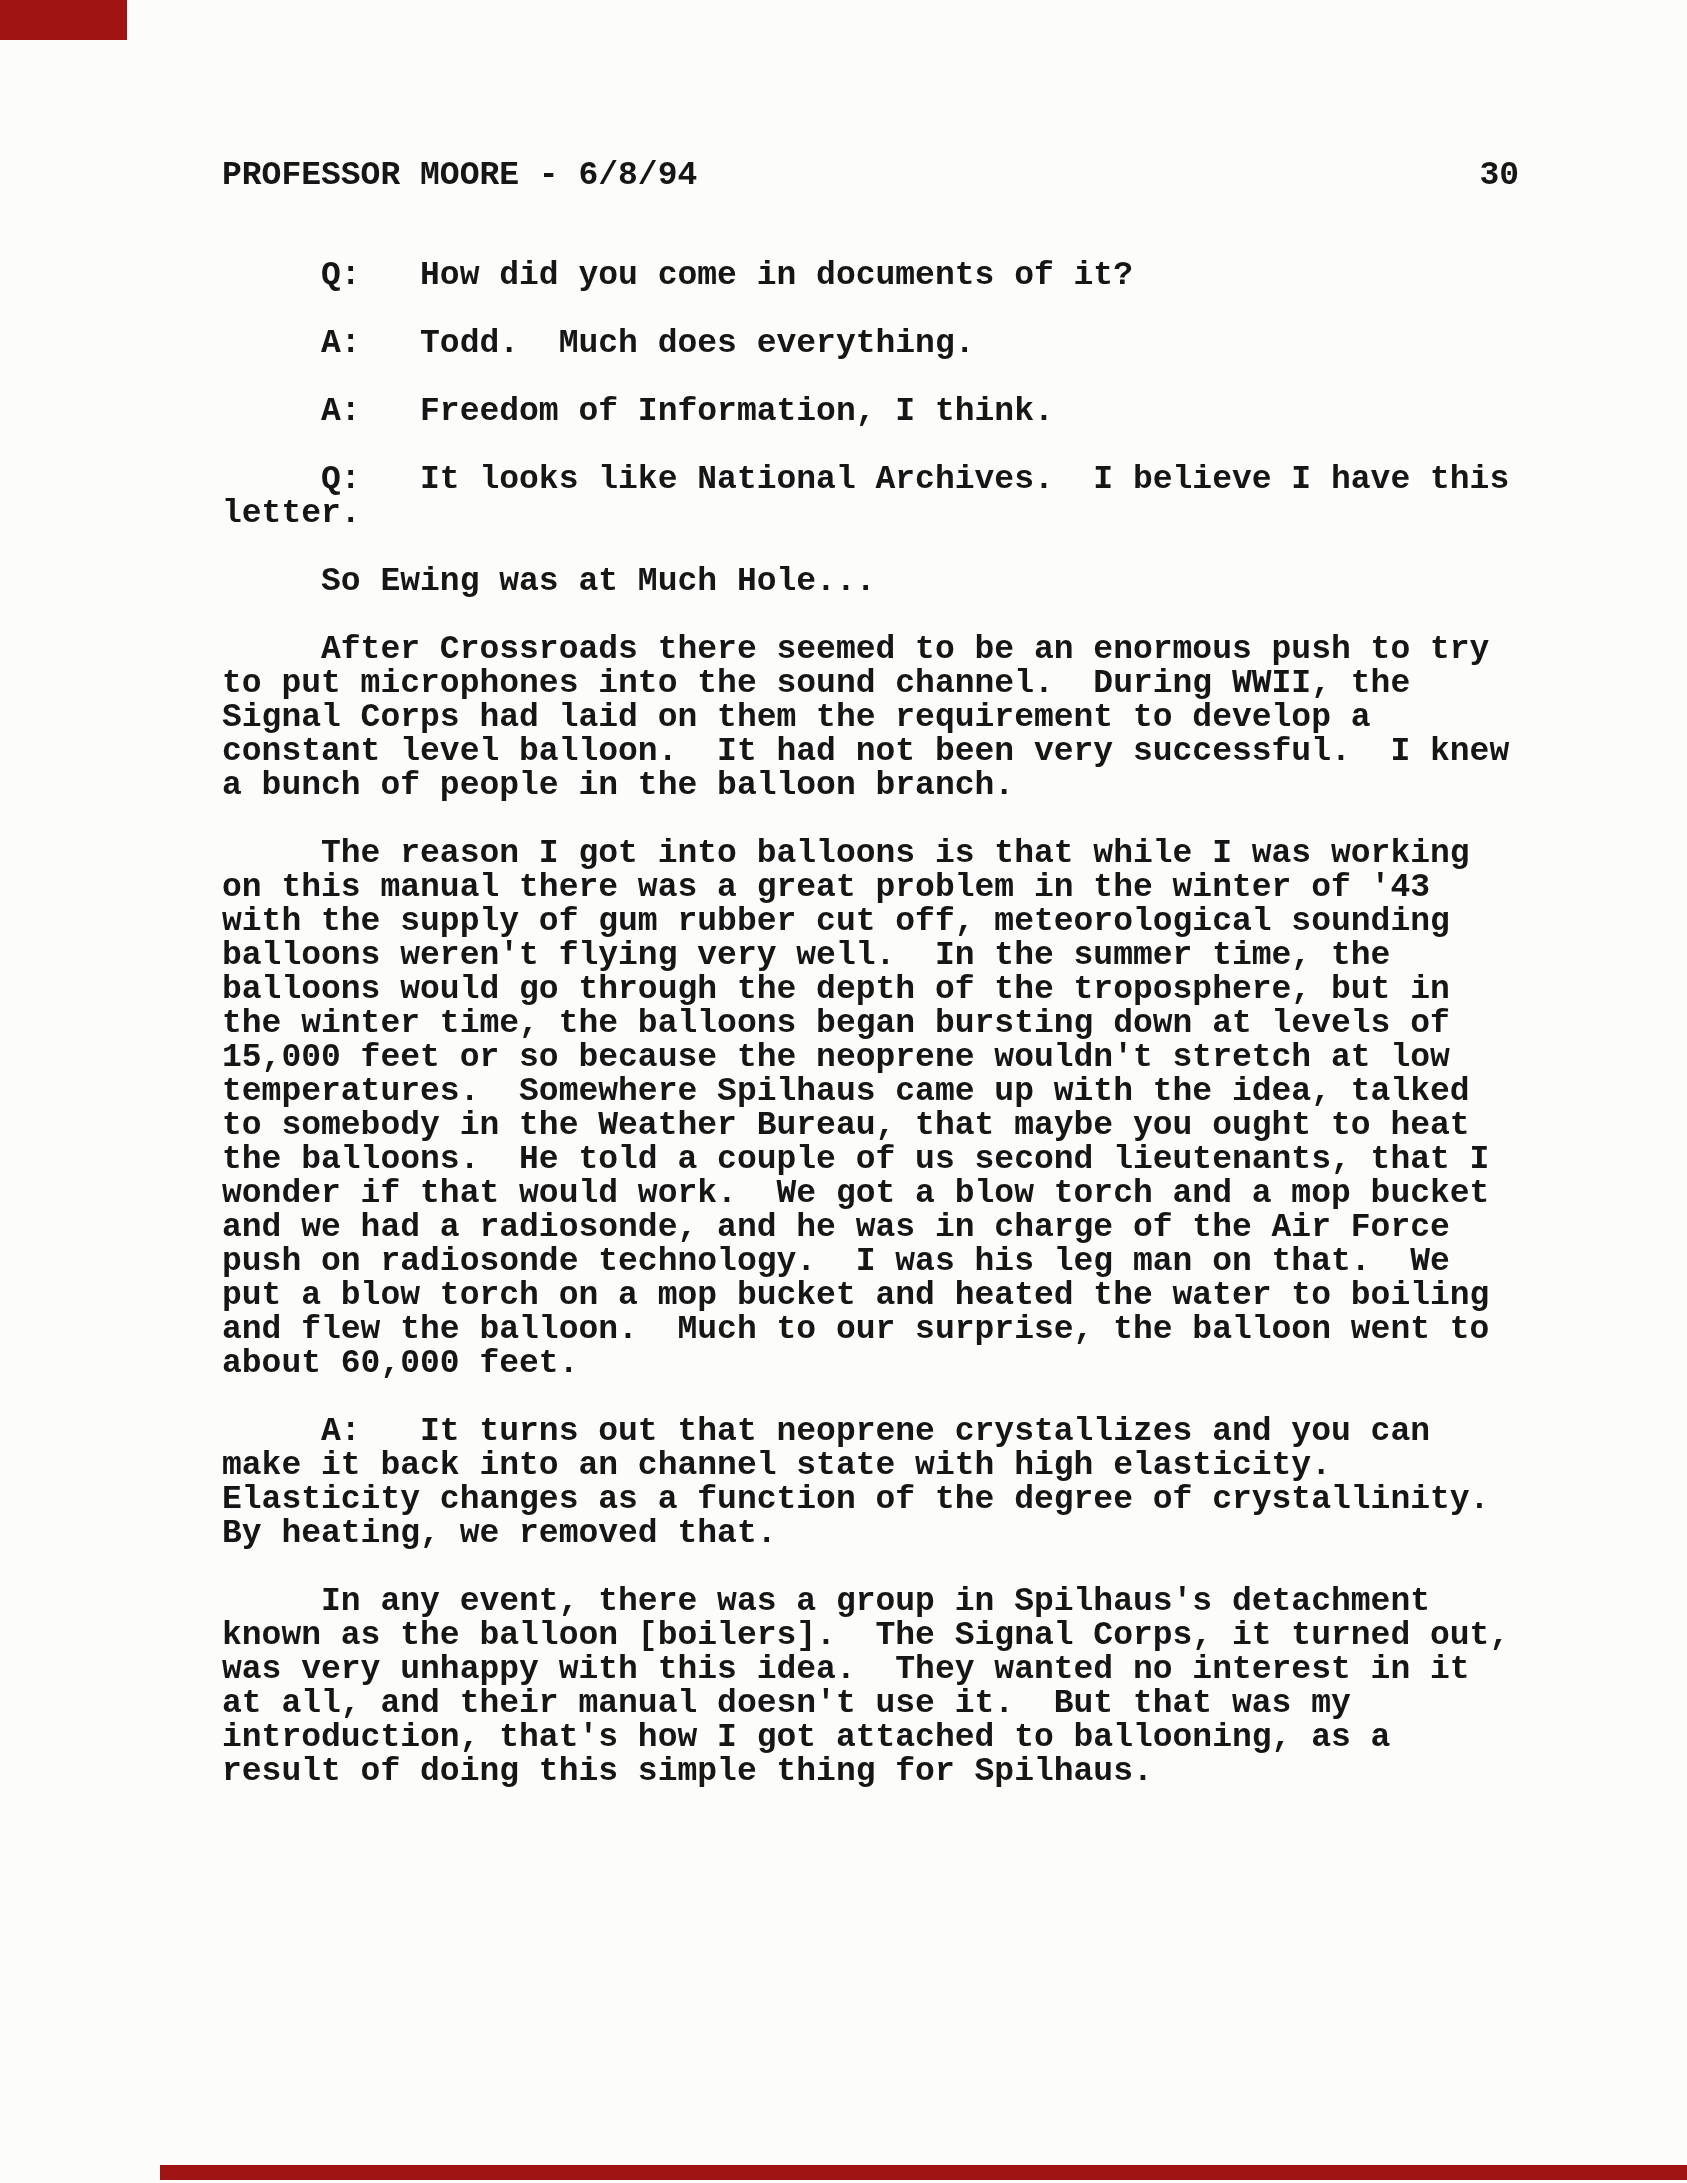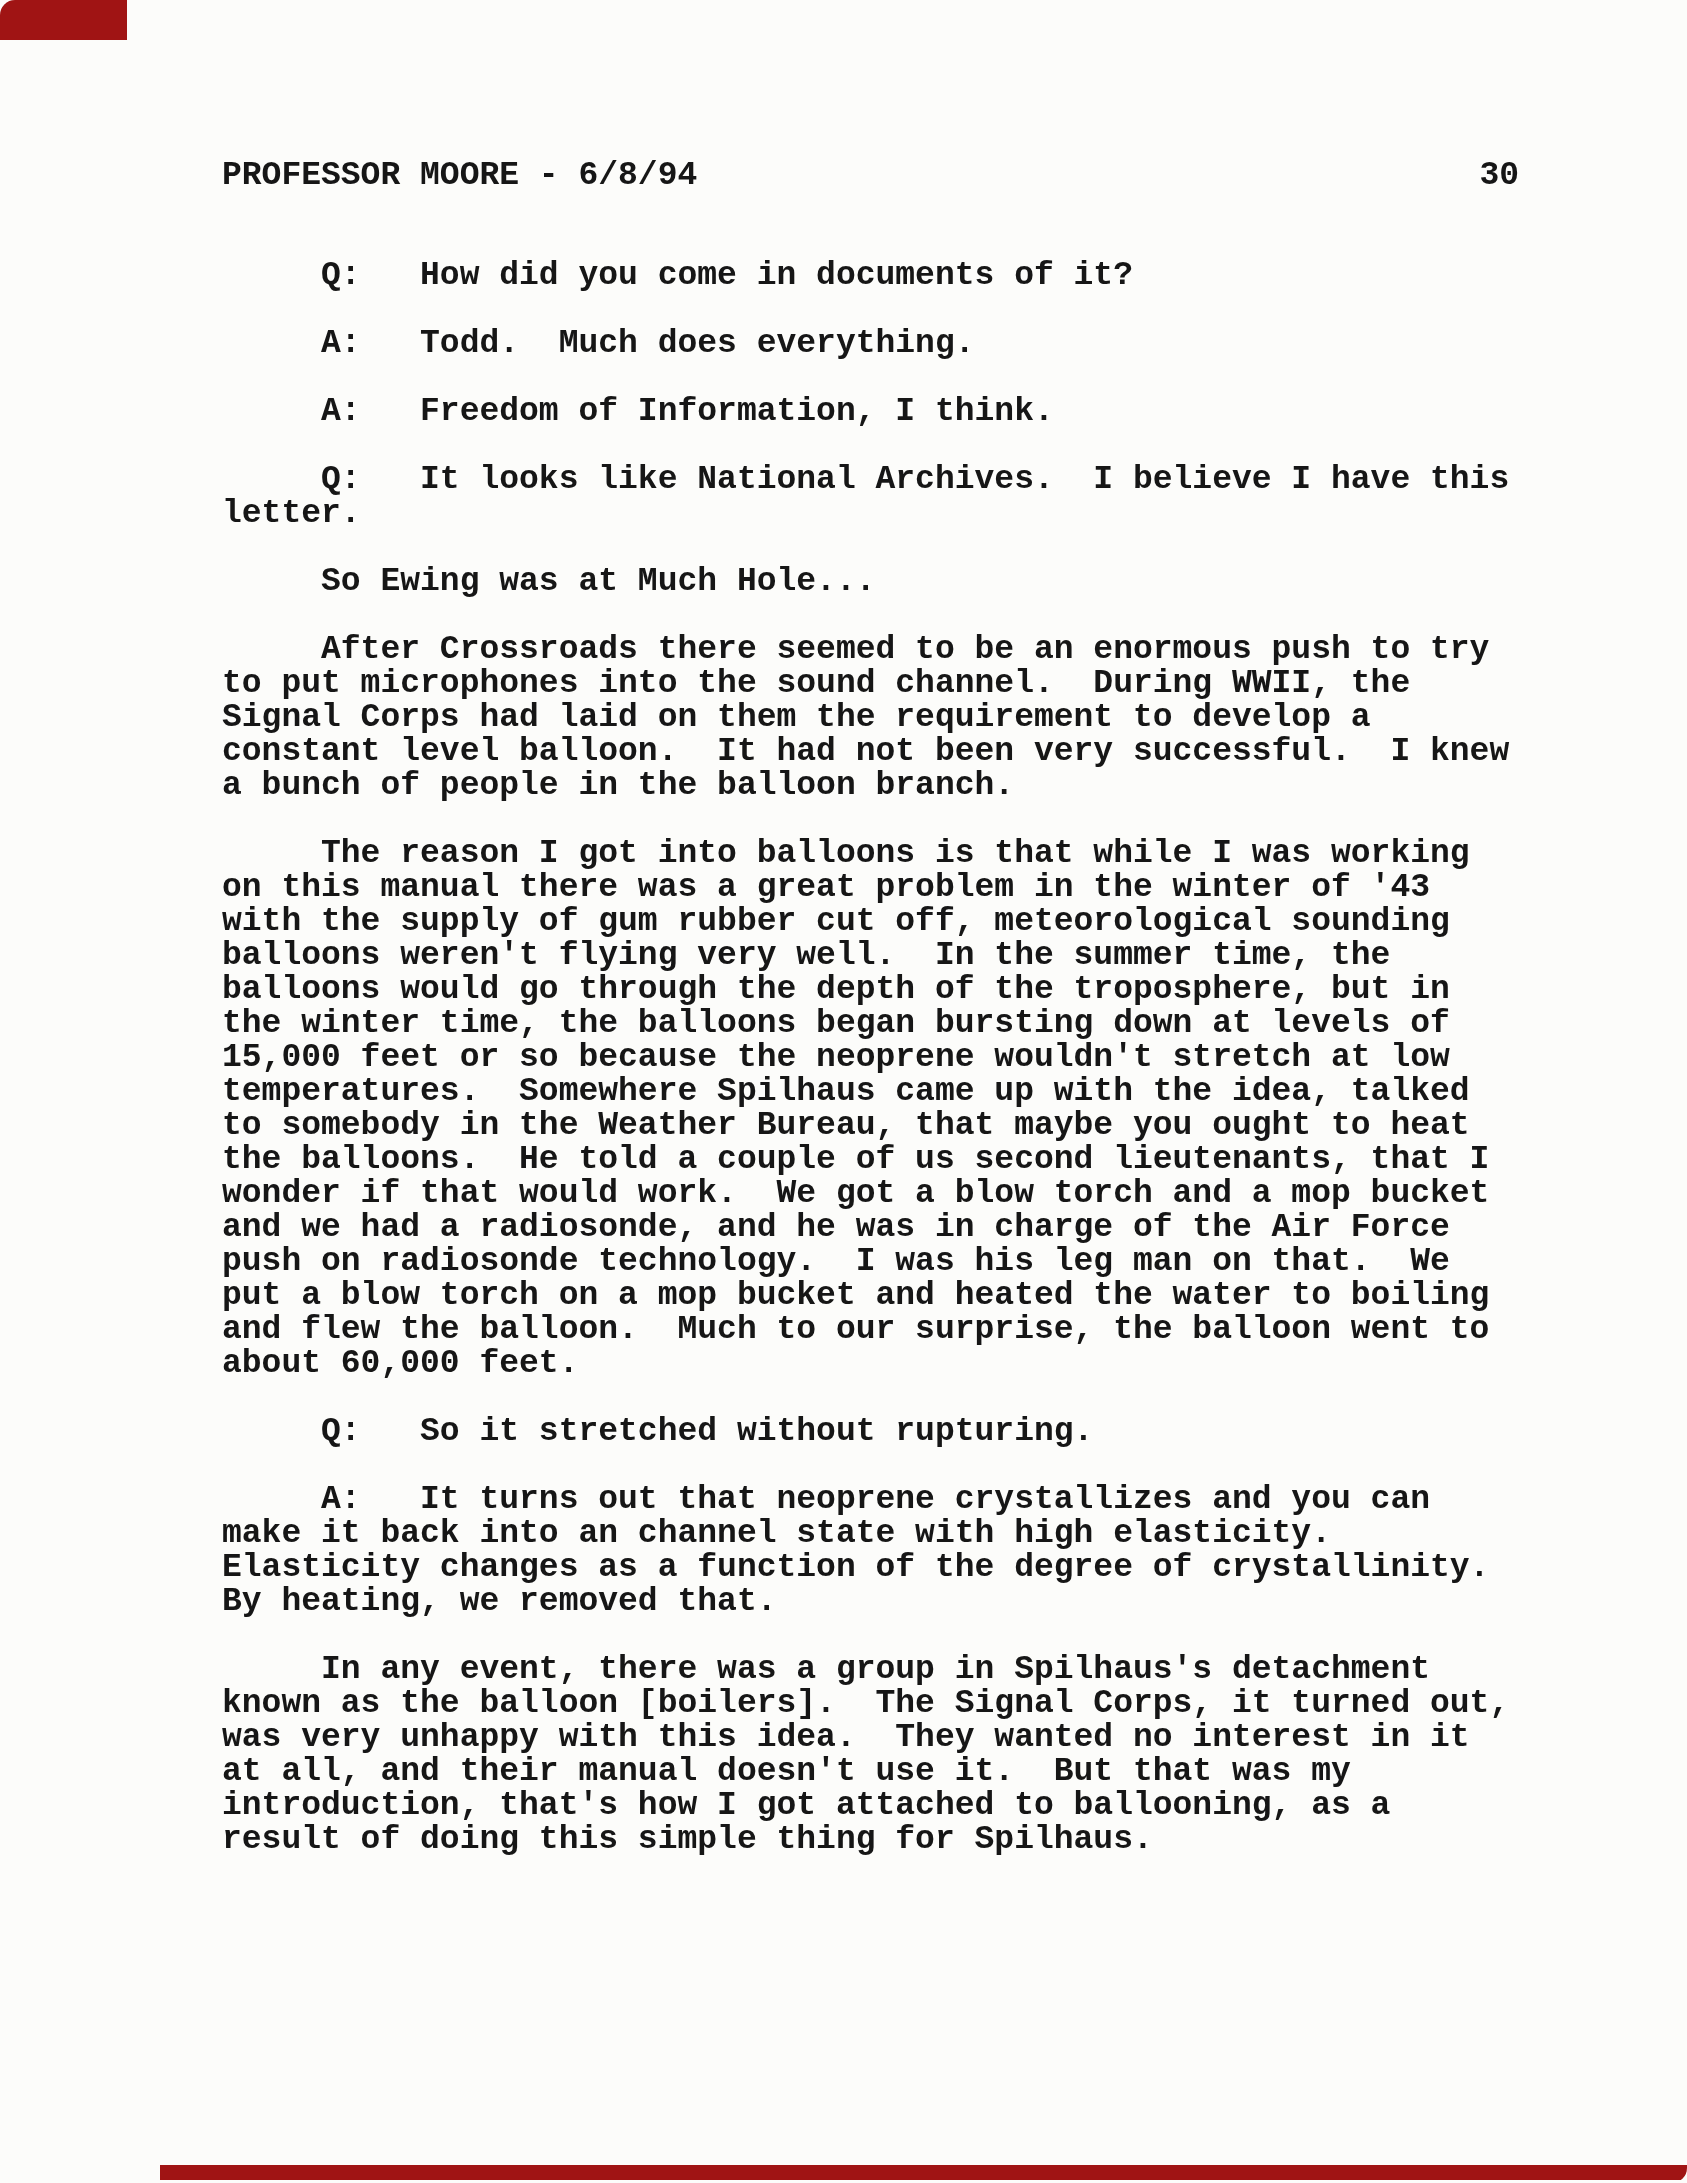--- a/index.html
+++ b/index.html
@@ -14,21 +14,20 @@
   }
   .page {
     position: relative;
     width: 1687px;
     height: 2183px;
     background: var(--paper);
     overflow: hidden;
     font-family: "Liberation Mono", "DejaVu Sans Mono", monospace;
     font-weight: 700;
     color: var(--ink);
-    border-radius: 15px;
   }
   .content {
     position: absolute;
     left: 222px;
     top: 159px;
     width: 1297px;
     font-size: 33px;
     line-height: 34px;
   }
   .page-header {
@@ -92,21 +91,20 @@
 15,000 feet or so because the neoprene wouldn't stretch at low
 temperatures.  Somewhere Spilhaus came up with the idea, talked
 to somebody in the Weather Bureau, that maybe you ought to heat
 the balloons.  He told a couple of us second lieutenants, that I
 wonder if that would work.  We got a blow torch and a mop bucket
 and we had a radiosonde, and he was in charge of the Air Force
 push on radiosonde technology.  I was his leg man on that.  We
 put a blow torch on a mop bucket and heated the water to boiling
 and flew the balloon.  Much to our surprise, the balloon went to
 about 60,000 feet.</p>
-      <p>     Q:   So it stretched without rupturing.</p>
       <p>     A:   It turns out that neoprene crystallizes and you can
 make it back into an channel state with high elasticity.
 Elasticity changes as a function of the degree of crystallinity.
 By heating, we removed that.</p>
       <p>     In any event, there was a group in Spilhaus's detachment
 known as the balloon [boilers].  The Signal Corps, it turned out,
 was very unhappy with this idea.  They wanted no interest in it
 at all, and their manual doesn't use it.  But that was my
 introduction, that's how I got attached to ballooning, as a
 result of doing this simple thing for Spilhaus.</p>

